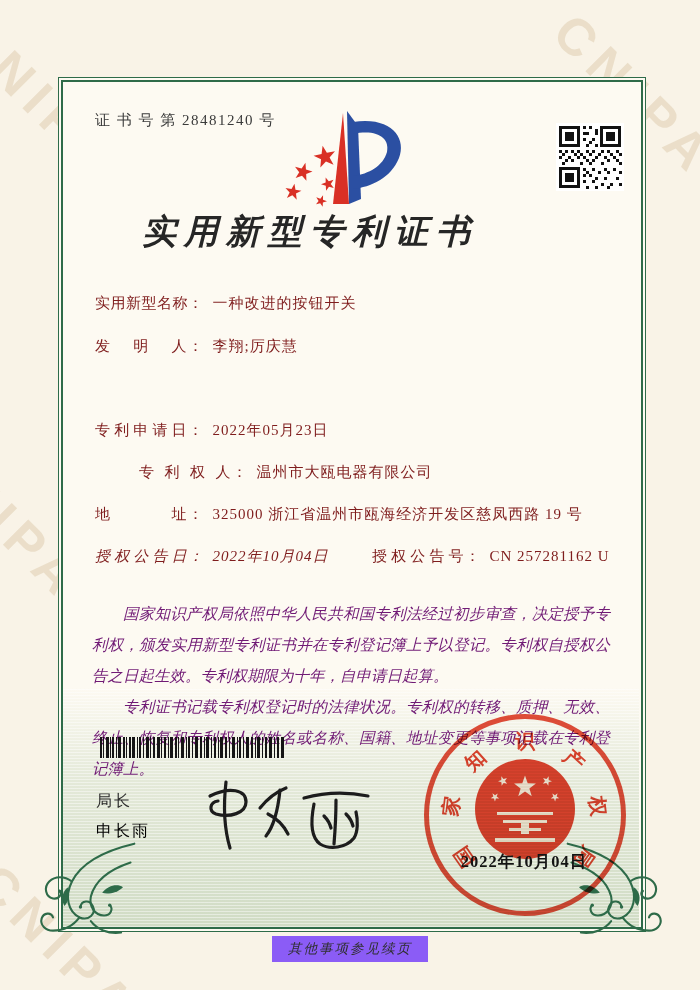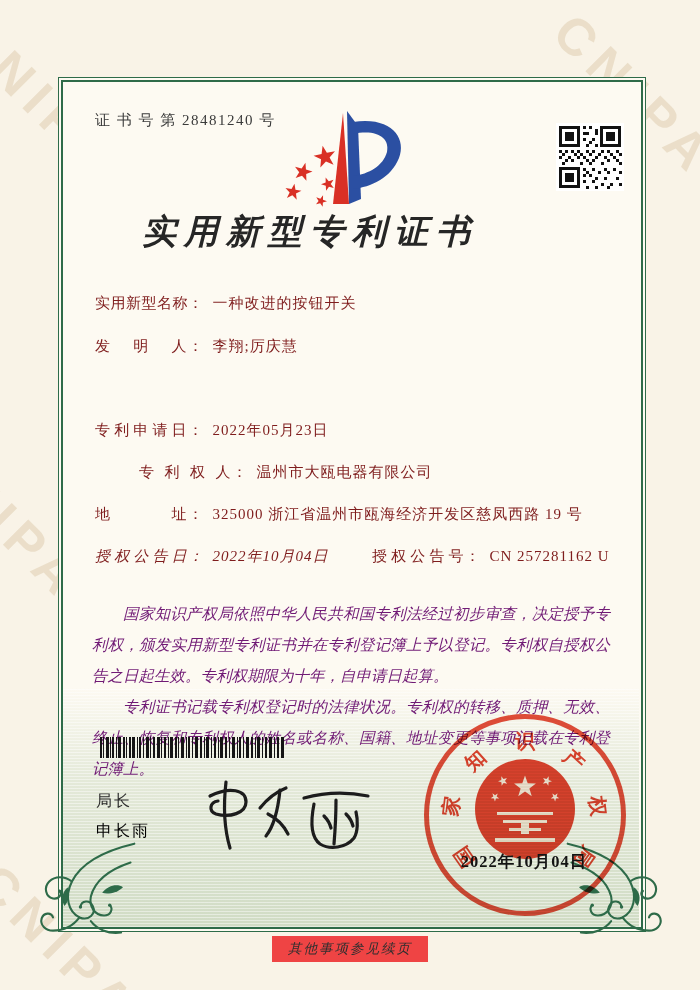--- a/index.html
+++ b/index.html
@@ -67,21 +67,21 @@
   .sc4{left:134px;top:30px;transform:rotate(42deg);}
   .sc5{left:158px;top:76px;transform:rotate(83deg);}
   .sc6{left:145px;top:127px;transform:rotate(125deg);}
   .emblem{position:absolute;left:50%;top:47%;transform:translate(-50%,-50%);width:106px;height:106px;}
   .seal-date{position:absolute;left:424px;top:851px;width:200px;text-align:center;
         font-size:16.5px;font-weight:bold;color:#141414;letter-spacing:1px;}
 
   .page-info{position:absolute;left:58px;top:897px;width:586px;text-align:center;
         font-size:12.5px;color:#333;letter-spacing:1px;}
   .note{position:absolute;left:0;top:936px;width:700px;text-align:center;}
-  .note span{display:inline-block;background:#ef4444;padding:4px 16px;font-size:13.5px;
+  .note span{display:inline-block;background:#8b5cf6;padding:4px 16px;font-size:13.5px;
         font-style:italic;color:#2f2f2f;letter-spacing:2px;}
 </style>
 </head>
 <body>
 
 <div class="page">
 
   <span class="wm wm1">CNIPA</span>
   <span class="wm wm2">CNIPA</span>
   <span class="wm wm3">CNIPA</span>

